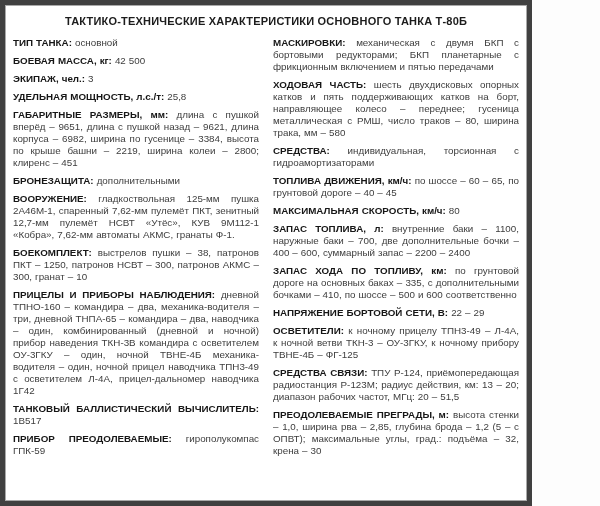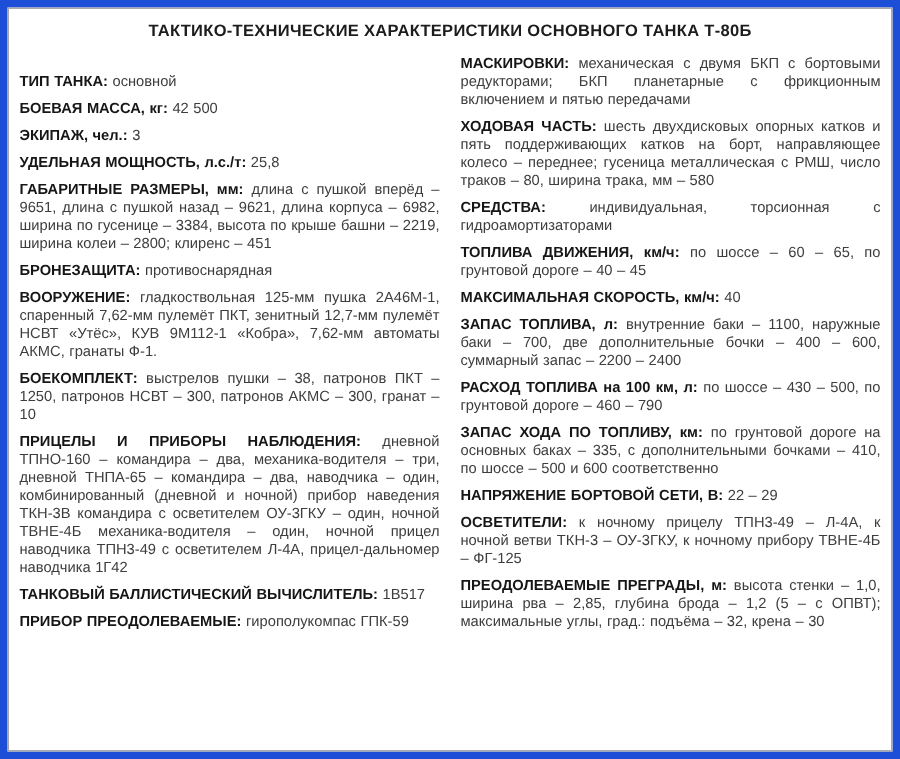--- a/index.html
+++ b/index.html
@@ -4,23 +4,23 @@
 <style>
   * { box-sizing: border-box; margin: 0; padding: 0; }
   html, body { width: 600px; height: 506px; }
   body {
     background: #fdfdfd;
     font-family: "Liberation Sans", "DejaVu Sans", sans-serif;
     -webkit-font-smoothing: antialiased;
   }
   .page {
     position: relative;
-    width: 600px;
+    width: 532px;
     height: 506px;
-    background: #1d4ed8;
+    background: #404040;
     overflow: hidden;
   }
   .frame {
     position: absolute;
     left: 5px; top: 5px; right: 5px; bottom: 5px;
     border: 1px solid #a9a9a9;
     background: #fff;
     padding: 8px 7px 6px 7px;
     overflow: hidden;
   }
@@ -28,21 +28,21 @@
     font-size: 11px;
     font-weight: bold;
     color: #1c1c1c;
     text-align: center;
     letter-spacing: 0.2px;
     margin: 1px 0 10px 0;
   }
   .cols {
     display: flex;
     gap: 14px;
-    align-items: flex-end;
+    align-items: flex-start;
   }
   .col { flex: 1 1 0; min-width: 0; }
   .spec {
     font-size: 9.8px;
     line-height: 12px;
     text-align: justify;
     margin: 0 0 6px 0;
     color: #3d3d3d;
     word-spacing: 0.3px;
   }
@@ -64,21 +64,21 @@
           <p class="spec"><b class="lbl">ТИП ТАНКА:</b> <span class="val">основной</span></p>
 
           <p class="spec"><b class="lbl">БОЕВАЯ МАССА, кг:</b> <span class="val">42 500</span></p>
 
           <p class="spec"><b class="lbl">ЭКИПАЖ, чел.:</b> <span class="val">3</span></p>
 
           <p class="spec"><b class="lbl">УДЕЛЬНАЯ МОЩНОСТЬ, л.с./т:</b> <span class="val">25,8</span></p>
 
           <p class="spec"><b class="lbl">ГАБАРИТНЫЕ РАЗМЕРЫ, мм:</b> <span class="val">длина с пушкой вперёд – 9651, длина с пушкой назад – 9621, длина корпуса – 6982, ширина по гусенице – 3384, высота по крыше башни – 2219, ширина колеи – 2800; клиренс – 451</span></p>
 
-          <p class="spec"><b class="lbl">БРОНЕЗАЩИТА:</b> <span class="val">противоснарядная</span></p>
+          <p class="spec"><b class="lbl">БРОНЕЗАЩИТА:</b> <span class="val">дополнительными</span></p>
 
           <p class="spec"><b class="lbl">ВООРУЖЕНИЕ:</b> <span class="val">гладкоствольная 125-мм пушка 2А46М-1, спаренный 7,62-мм пулемёт ПКТ, зенитный 12,7-мм пулемёт НСВТ «Утёс», КУВ 9М112-1 «Кобра», 7,62-мм автоматы АКМС, гранаты Ф-1.</span></p>
 
           <p class="spec"><b class="lbl">БОЕКОМПЛЕКТ:</b> <span class="val">выстрелов пушки – 38, патронов ПКТ – 1250, патронов НСВТ – 300, патронов АКМС – 300, гранат – 10</span></p>
 
           <p class="spec"><b class="lbl">ПРИЦЕЛЫ И ПРИБОРЫ НАБЛЮДЕНИЯ:</b> <span class="val">дневной ТПНО-160 – командира – два, механика-водителя – три, дневной ТНПА-65 – командира – два, наводчика – один, комбинированный (дневной и ночной) прибор наведения ТКН-3В командира с осветителем ОУ-3ГКУ – один, ночной ТВНЕ-4Б механика-водителя – один, ночной прицел наводчика ТПН3-49 с осветителем Л-4А, прицел-дальномер наводчика 1Г42</span></p>
 
           <p class="spec"><b class="lbl">ТАНКОВЫЙ БАЛЛИСТИЧЕСКИЙ ВЫЧИСЛИТЕЛЬ:</b> <span class="val">1В517</span></p>
 
           <p class="spec"><b class="lbl">ПРИБОР ПРЕОДОЛЕВАЕМЫЕ:</b> <span class="val">гирополукомпас ГПК-59</span></p>
@@ -88,30 +88,30 @@
       <div class="col">
 
           <p class="spec"><b class="lbl">МАСКИРОВКИ:</b> <span class="val">механическая с двумя БКП с бортовыми редукторами; БКП планетарные с фрикционным включением и пятью передачами</span></p>
 
           <p class="spec"><b class="lbl">ХОДОВАЯ ЧАСТЬ:</b> <span class="val">шесть двухдисковых опорных катков и пять поддерживающих катков на борт, направляющее колесо – переднее; гусеница металлическая с РМШ, число траков – 80, ширина трака, мм – 580</span></p>
 
           <p class="spec"><b class="lbl">СРЕДСТВА:</b> <span class="val">индивидуальная, торсионная с гидроамортизаторами</span></p>
 
           <p class="spec"><b class="lbl">ТОПЛИВА ДВИЖЕНИЯ, км/ч:</b> <span class="val">по шоссе – 60 – 65, по грунтовой дороге – 40 – 45</span></p>
 
-          <p class="spec"><b class="lbl">МАКСИМАЛЬНАЯ СКОРОСТЬ, км/ч:</b> <span class="val">40</span></p>
+          <p class="spec"><b class="lbl">МАКСИМАЛЬНАЯ СКОРОСТЬ, км/ч:</b> <span class="val">80</span></p>
 
           <p class="spec"><b class="lbl">ЗАПАС ТОПЛИВА, л:</b> <span class="val">внутренние баки – 1100, наружные баки – 700, две дополнительные бочки – 400 – 600, суммарный запас – 2200 – 2400</span></p>
 
-          <p class="spec"><b class="lbl">РАСХОД ТОПЛИВА на 100 км, л:</b> <span class="val">по шоссе – 430 – 500, по грунтовой дороге – 460 – 790</span></p>
 
           <p class="spec"><b class="lbl">ЗАПАС ХОДА ПО ТОПЛИВУ, км:</b> <span class="val">по грунтовой дороге на основных баках – 335, с дополнительными бочками – 410, по шоссе – 500 и 600 соответственно</span></p>
 
           <p class="spec"><b class="lbl">НАПРЯЖЕНИЕ БОРТОВОЙ СЕТИ, В:</b> <span class="val">22 – 29</span></p>
 
           <p class="spec"><b class="lbl">ОСВЕТИТЕЛИ:</b> <span class="val">к ночному прицелу ТПН3-49 – Л-4А, к ночной ветви ТКН-3 – ОУ-3ГКУ, к ночному прибору ТВНЕ-4Б – ФГ-125</span></p>
 
+          <p class="spec"><b class="lbl">СРЕДСТВА СВЯЗИ:</b> <span class="val">ТПУ Р-124, приёмопередающая радиостанция Р-123М; радиус действия, км: 13 – 20; диапазон рабочих частот, МГц: 20 – 51,5</span></p>
 
           <p class="spec"><b class="lbl">ПРЕОДОЛЕВАЕМЫЕ ПРЕГРАДЫ, м:</b> <span class="val">высота стенки – 1,0, ширина рва – 2,85, глубина брода – 1,2 (5 – с ОПВТ); максимальные углы, град.: подъёма – 32, крена – 30</span></p>
         </div>
     </div>
   </div>
 </div>
 
 </body></html>

